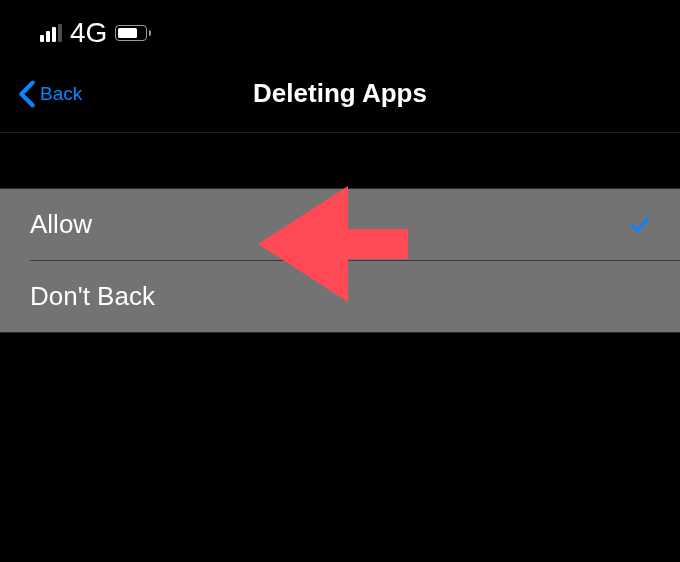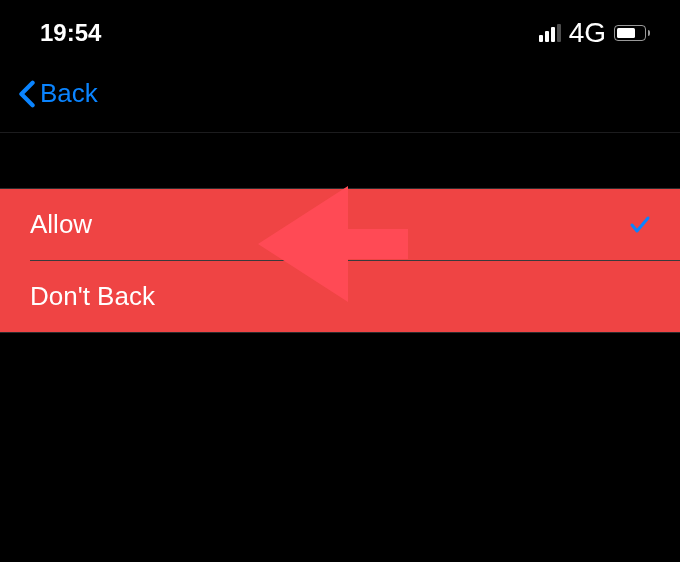--- a/index.html
+++ b/index.html
@@ -82,42 +82,42 @@
       align-items: center;
       padding: 8px 18px 18px 18px;
       position: relative;
       height: 68px;
       border-bottom: 1px solid #1c1c1e;
     }
     .back-button {
       display: flex;
       align-items: center;
       color: #0a84ff;
-      font-size: 26px;
+      font-size: 19px;
       gap: 4px;
       cursor: pointer;
     }
     .back-chevron {
       width: 18px;
       height: 28px;
     }
     .nav-title {
       position: absolute;
       left: 50%;
       transform: translateX(-50%);
       font-size: 26px;
       font-weight: 600;
       color: #fff;
     }
     .spacer {
       height: 55px;
       background: #000;
     }
     .list {
-      background: #ef4444;
+      background: #737373;
       border-top: 1px solid #2c2c2e;
       border-bottom: 1px solid #2c2c2e;
     }
     .list-item {
       display: flex;
       justify-content: space-between;
       align-items: center;
       padding: 20px 28px 20px 30px;
       font-size: 26px;
       color: #fff;
@@ -140,21 +140,20 @@
       width: 150px;
       height: 120px;
       pointer-events: none;
       z-index: 10;
     }
   </style>
 </head>
 <body>
 
 <div class="status-bar">
-  <div class="time">19:54</div>
   <div class="status-right">
     <div class="signal-bars">
       <span></span>
         <span></span>
         <span></span>
         <span></span>
     </div>
     <div class="network-label">4G</div>
     <div class="battery">
       <div class="battery-body">
@@ -165,20 +164,21 @@
   </div>
 </div>
 
 <div class="nav-bar">
   <div class="back-button">
     <svg class="back-chevron" viewBox="0 0 12 20" fill="none">
       <path d="M10 2 L2 10 L10 18" stroke="#0a84ff" stroke-width="3" stroke-linecap="round" stroke-linejoin="round"></path>
     </svg>
     <span>Back</span>
   </div>
+  <div class="nav-title">Deleting Apps</div>
 </div>
 
 <div class="spacer"></div>
 
 <div class="list">
   <div class="list-item" style="border-bottom:0.5px solid #3a3a3c;">
     <span>Allow</span>
     <svg class="checkmark" viewBox="0 0 24 24" fill="none">
       <path d="M4 12 L9 18 L20 5" stroke="#0a84ff" stroke-width="3" stroke-linecap="round" stroke-linejoin="round"></path>
     </svg>

